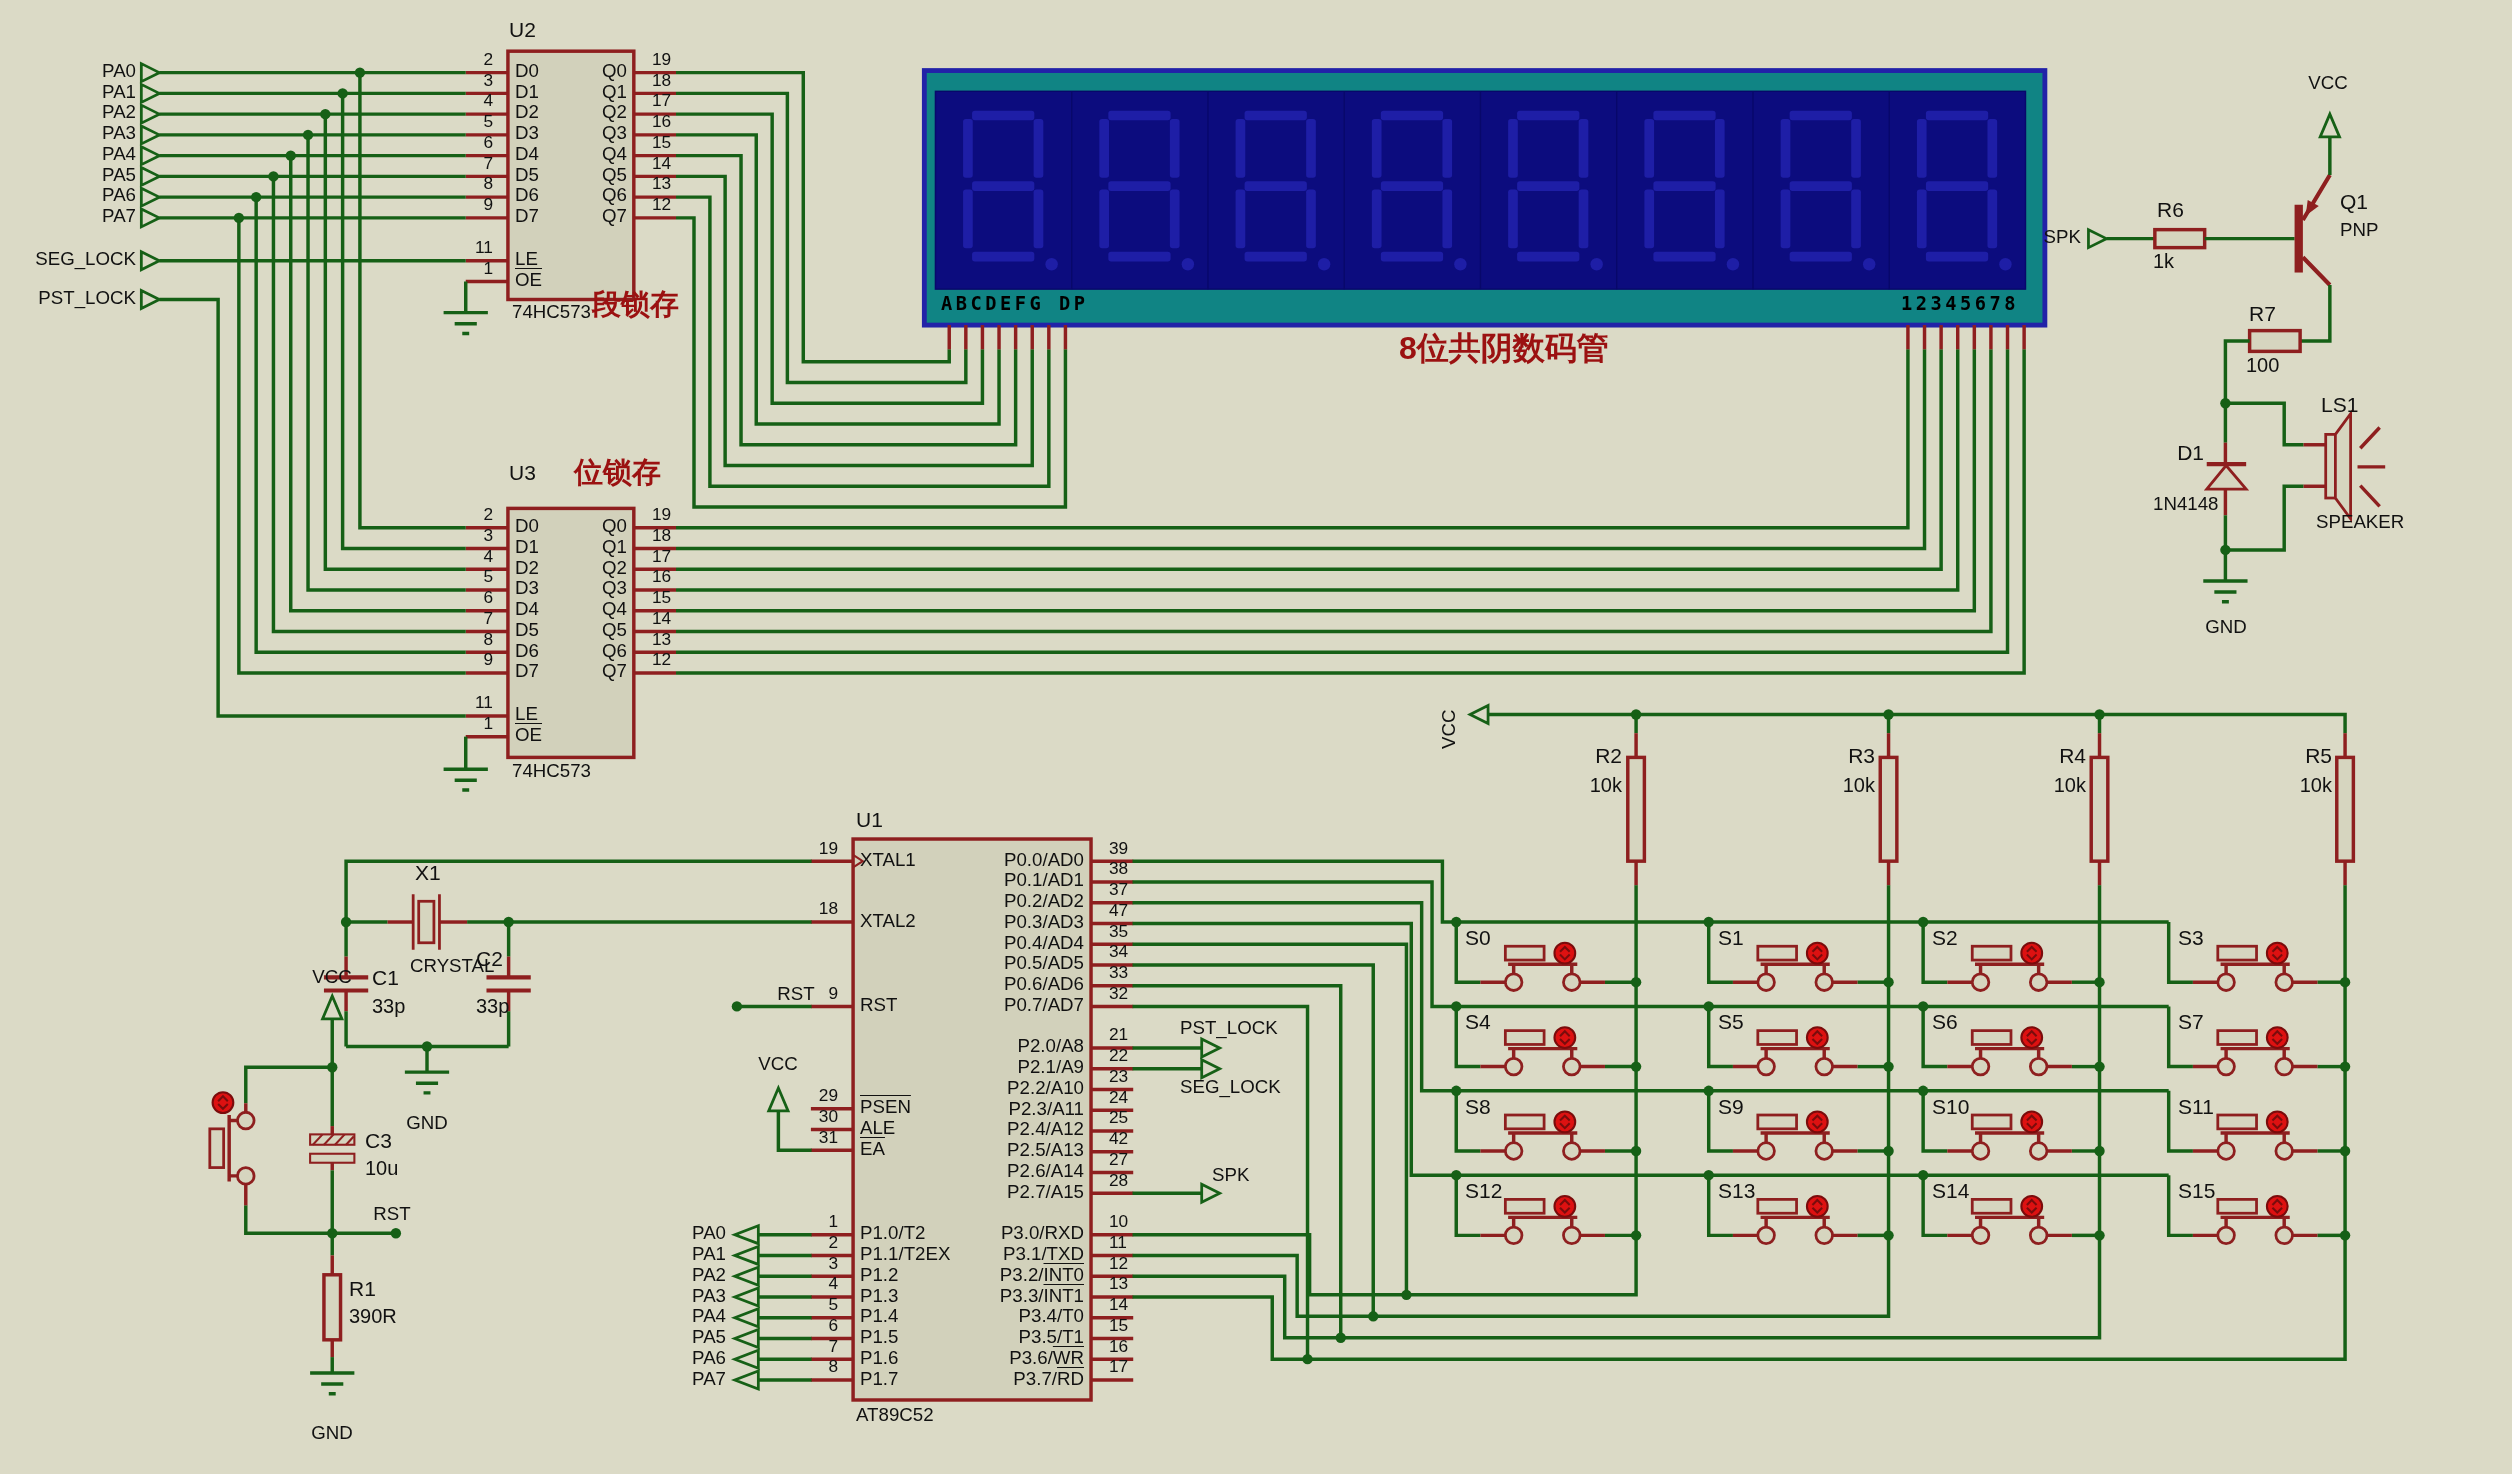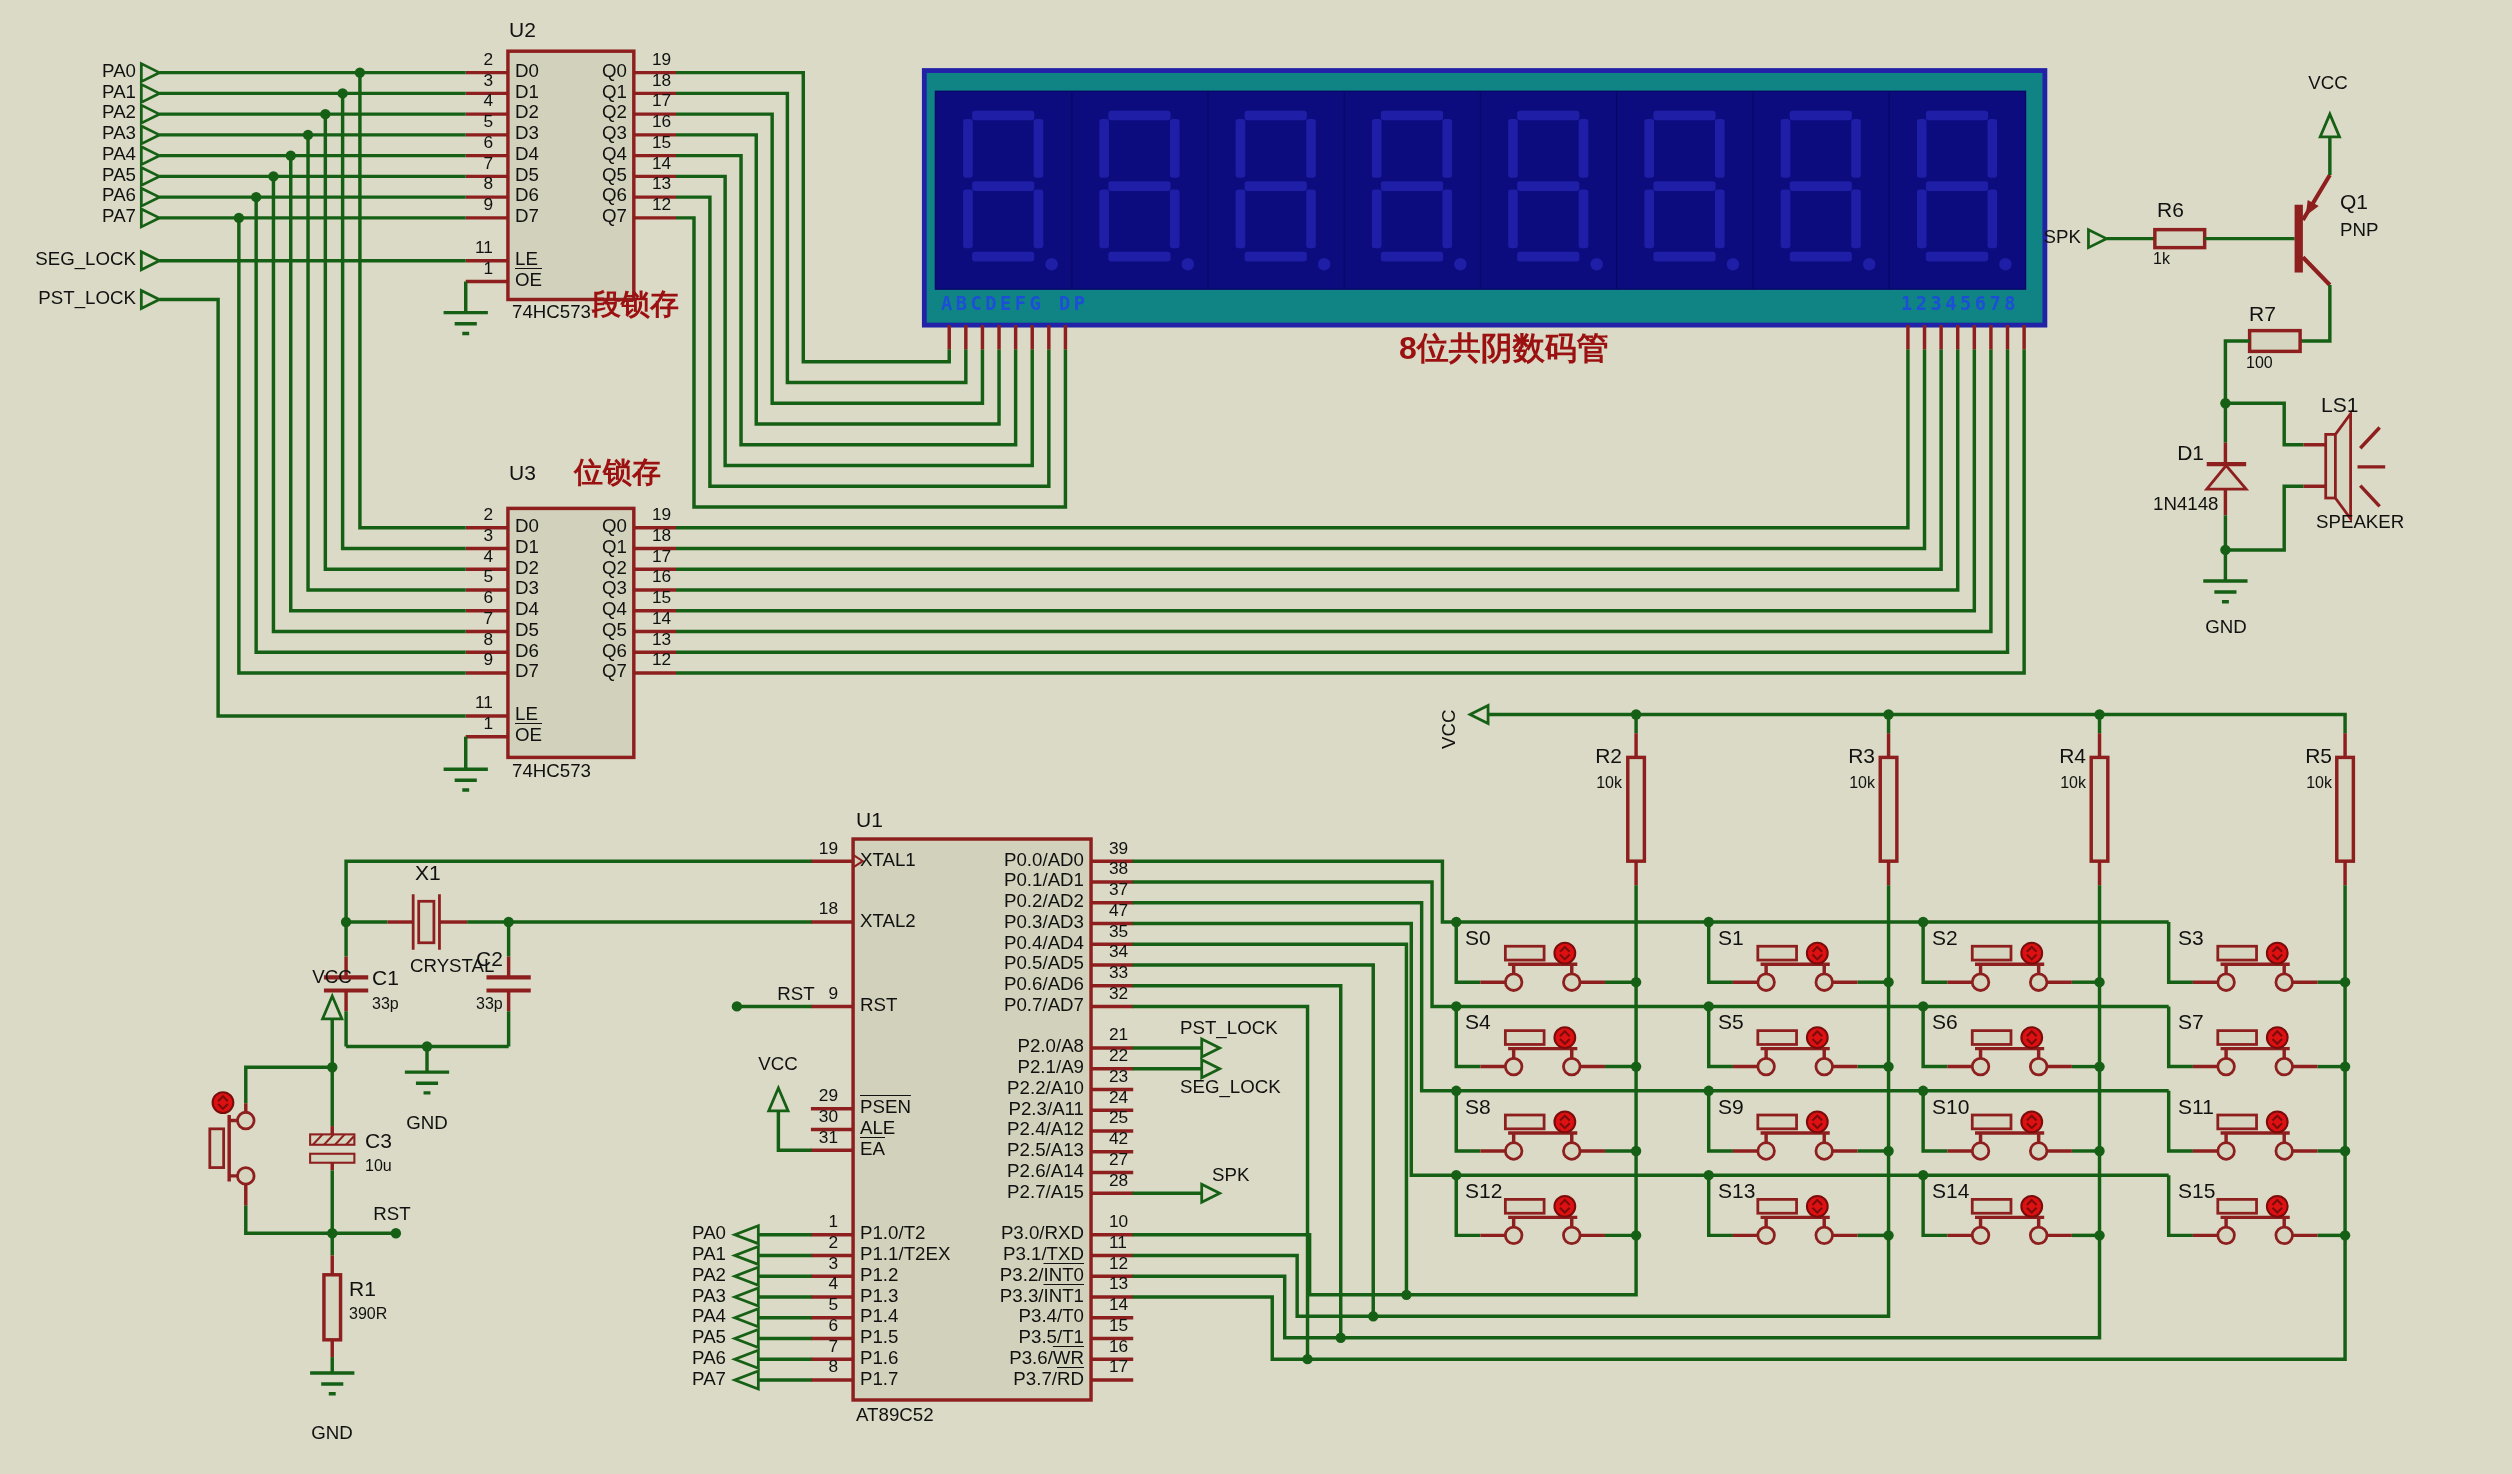--- a/index.html
+++ b/index.html
@@ -3,26 +3,26 @@
 <meta charset="utf-8">
 <style>
   html,body{margin:0;padding:0}
   body{width:2512px;height:1474px;position:relative;background:#dbdac6;overflow:hidden;
        font-family:"Liberation Sans","DejaVu Sans",sans-serif}
   #schematic{position:absolute;left:0;top:0}
   #labels{position:absolute;left:0;top:0;width:2512px;height:1474px;pointer-events:none}
   .t{position:absolute;white-space:pre;font:18.7px "Liberation Sans","DejaVu Sans",sans-serif;color:#111;line-height:1.1}
   .n{font-size:17.3px}
   .ref{font-size:21px}
-  .val{font-size:16px}
+  .val{font-size:20px}
   .ra{transform:translateX(-100%)}
   .ctr{transform:translateX(-50%)}
   .cn{font-weight:bold;font-size:29px;color:#9b1111}
   .big{font-size:32px}
-  .silk{font:bold 18.7px "DejaVu Sans Mono","Liberation Mono",monospace;letter-spacing:3.5px;color:#1d4ed8}
+  .silk{font:bold 18.7px "DejaVu Sans Mono","Liberation Mono",monospace;letter-spacing:3.5px;color:#000000}
   .ov{text-decoration:overline}
   .rot{transform:rotate(-90deg);transform-origin:0 0}
 </style>
 </head>
 <body>
 
 <svg id="schematic" width="2512" height="1474" viewBox="0 0 3631 2131" xmlns="http://www.w3.org/2000/svg">
     <g>
       <rect x="734" y="74" width="182" height="359" fill="#d2d1bb" stroke="#8e1f1f" stroke-width="5"></rect>
     </g>

